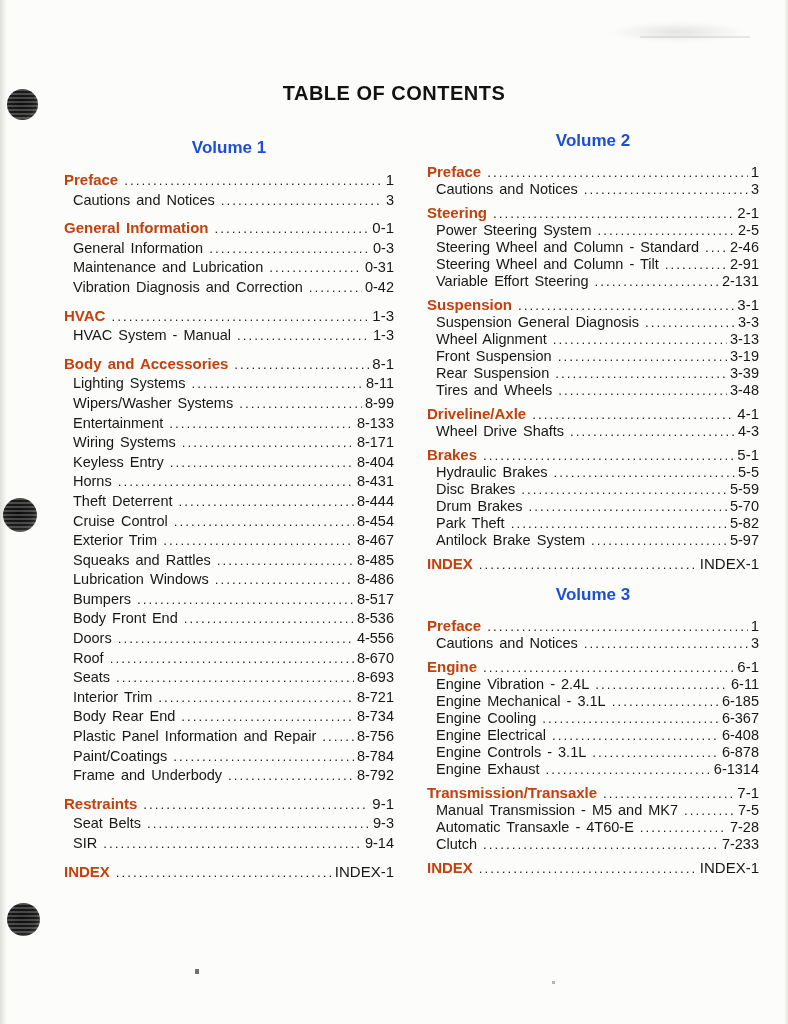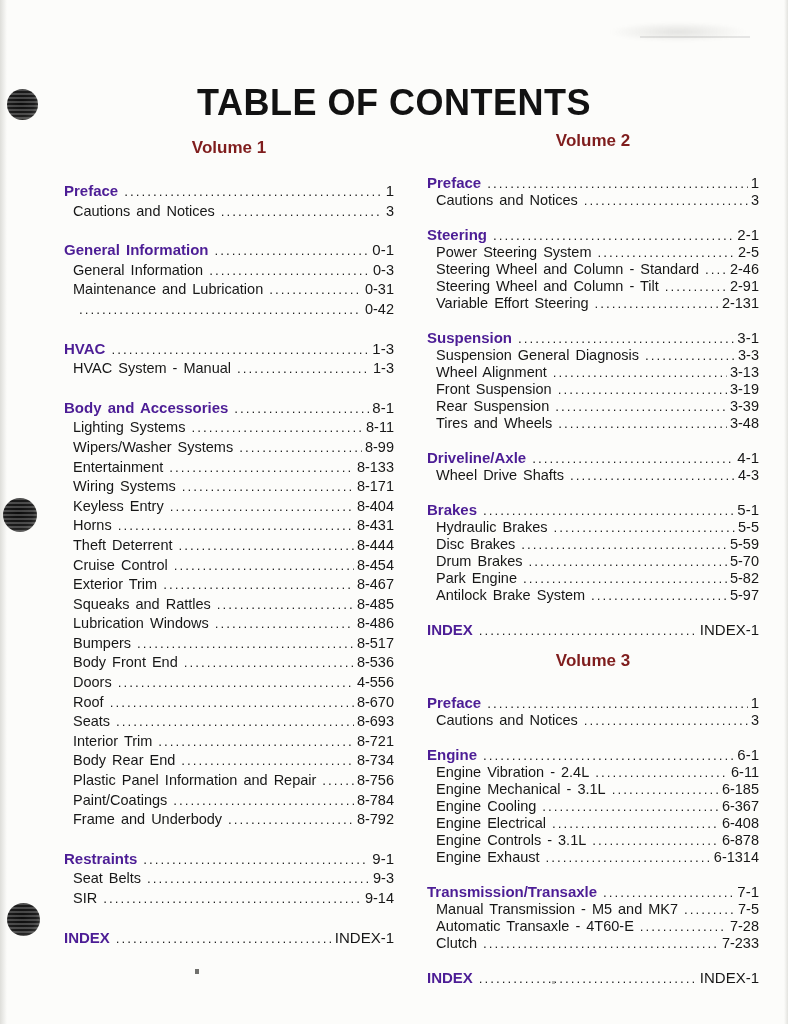--- a/index.html
+++ b/index.html
@@ -30,39 +30,39 @@
       radial-gradient(circle at 45% 45%,#0c0c0c 0%,#1c1c1c 55%,#3a3a38 78%,rgba(90,90,88,0.25) 92%,rgba(120,120,118,0) 100%);}
   .hole-1{left:7px;top:89px;width:31px;height:31px;}
   .hole-2{left:3px;top:498px;width:34px;height:34px;}
   .hole-3{left:7px;top:903px;width:33px;height:33px;}
 
   .speck-1{position:absolute;left:195px;top:969px;width:4px;height:5px;background:#4c4c4a;opacity:.8;}
   .speck-2{position:absolute;left:552px;top:981px;width:3px;height:3px;background:#9a9a96;opacity:.7;}
 
   .title{
     position:absolute;left:0;right:0;top:82px;margin:0;
-    text-align:center;font-size:36px;font-weight:700;letter-spacing:0.5px;
+    text-align:center;font-size:20px;font-weight:700;letter-spacing:0.5px;
     color:#121212;
   }
 
   .toc-col{position:absolute;}
   .col-left{left:64px;top:138px;width:330px;--lh:18.6px;--gap:9px;--hm:13px;}
   .col-right{left:427px;top:131px;width:332px;--lh:17px;--gap:6px;--hm:12px;}
 
   .volume + .volume{margin-top:12px;}
   .vol-heading{
-    text-align:center;font-size:17px;font-weight:700;color:#7f1d1d;
+    text-align:center;font-size:17px;font-weight:700;color:#1d4ed8;
     margin-bottom:var(--hm);
   }
   .group + .group{margin-top:var(--gap);}
 
   .row{display:flex;align-items:baseline;line-height:var(--lh);font-size:14.5px;word-spacing:2px;}
   .row .label{white-space:nowrap;color:#171717;}
   .row.bold{font-size:15px;}
-  .row.bold .label{font-weight:700;color:#4c1d95;margin-top:11px;}
+  .row.bold .label{font-weight:700;color:#c2410c;}
   .row:not(.bold){padding-left:9px;}
   .dots{flex:1 1 auto;min-width:0;overflow:hidden;white-space:nowrap;margin:0 3px 0 6px;}
   .dots::after{
     content:"...................................................................................................................................................................";
     font-size:13.5px;letter-spacing:2px;color:#222;word-spacing:0;
   }
   .pageno{white-space:nowrap;color:#171717;}
 </style>
 </head>
 <body>
@@ -104,20 +104,21 @@
             <span class="label">General Information</span>
             <span class="dots"></span>
             <span class="pageno">0-3</span>
           </div>
           <div class="row">
             <span class="label">Maintenance and Lubrication</span>
             <span class="dots"></span>
             <span class="pageno">0-31</span>
           </div>
           <div class="row">
+            <span class="label">Vibration Diagnosis and Correction</span>
             <span class="dots"></span>
             <span class="pageno">0-42</span>
           </div>
         </div>
         <div class="group">
           <div class="row bold">
             <span class="label">HVAC</span>
             <span class="dots"></span>
             <span class="pageno">1-3</span>
           </div>
@@ -366,21 +367,21 @@
             <span class="label">Disc Brakes</span>
             <span class="dots"></span>
             <span class="pageno">5-59</span>
           </div>
           <div class="row">
             <span class="label">Drum Brakes</span>
             <span class="dots"></span>
             <span class="pageno">5-70</span>
           </div>
           <div class="row">
-            <span class="label">Park Engine</span>
+            <span class="label">Park Theft</span>
             <span class="dots"></span>
             <span class="pageno">5-82</span>
           </div>
           <div class="row">
             <span class="label">Antilock Brake System</span>
             <span class="dots"></span>
             <span class="pageno">5-97</span>
           </div>
         </div>
         <div class="group">

